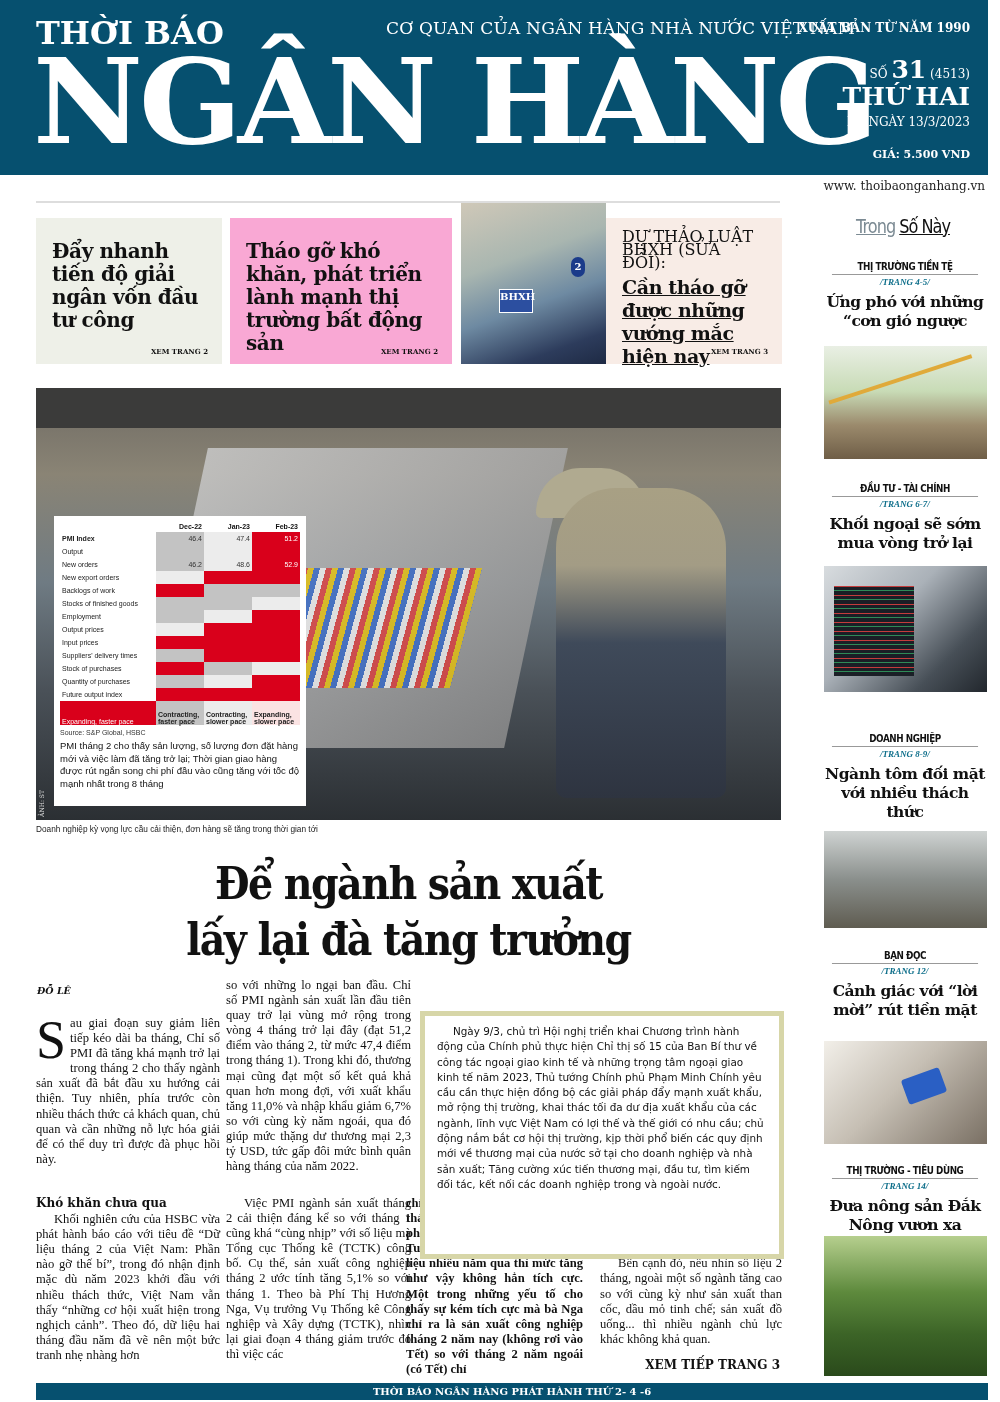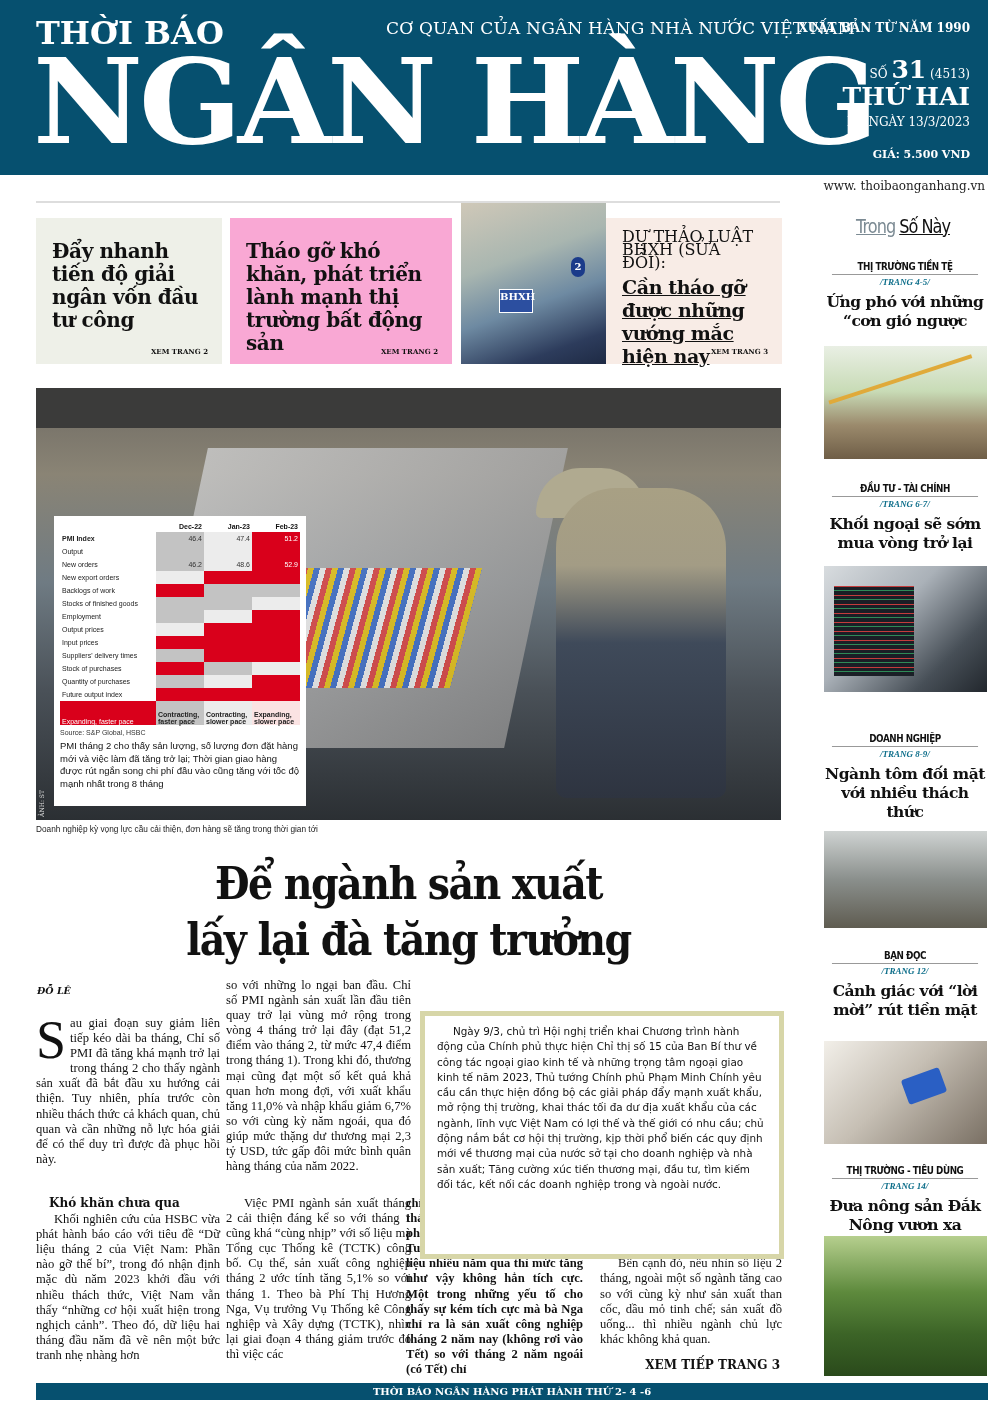--- a/index.html
+++ b/index.html
@@ -52,21 +52,21 @@
 
   .photo-caption { position: absolute; left: 36px; top: 824px; font-family: "Liberation Sans", sans-serif; font-size: 9px; color: #222; transform: scaleX(0.92); transform-origin: left; }
 
   .headline { position: absolute; left: 36px; top: 856px; width: 745px; text-align: center; font-family: "DejaVu Serif", serif; font-weight: bold; font-size: 45px; line-height: 56px; letter-spacing: -1.8px; transform: scaleX(0.88); }
 
   .author { position: absolute; left: 37px; top: 985px; font-size: 9.5px; font-weight: bold; font-family: "DejaVu Serif", serif; font-style: italic; }
   .col { position: absolute; font-family: "Liberation Serif", serif; font-size: 12.6px; line-height: 15.1px; text-align: justify; color: #111; }
   .col p { text-indent: 0; }
   .col p.ind { text-indent: 18px; }
   .dropcap { float: left; font-size: 54px; line-height: 44px; margin: 2px 4px 0 0; font-family: "Liberation Serif", serif; }
-  .subhead { font-family: "DejaVu Serif", serif; font-weight: bold; font-size: 12px; margin: 8px 0 1px 13px; }
+  .subhead { font-family: "DejaVu Serif", serif; font-weight: bold; font-size: 12px; margin: 8px 0 1px 0; }
   .c1 { left: 36px; top: 1016px; width: 184px; }
   .c1b { left: 36px; top: 1196px; width: 184px; }
   .c2 { left: 226px; top: 978px; width: 185px; }
   .c2b { left: 226px; top: 1196px; width: 185px; }
   .c3 { left: 406px; top: 1196px; width: 177px; font-weight: bold; }
   .c4 { left: 600px; top: 1196px; width: 182px; }
   .seenext { position:absolute; right: 220px; top: 1358px; font-size: 12px; font-weight: bold; font-family: "DejaVu Serif", serif; }
 
   .boxquote { position: absolute; left: 420px; top: 981px; width: 364px; height: 248px; border: 5px solid #d7d6a8; background: #fff; padding: 8px 12px; font-family: "DejaVu Sans", sans-serif; font-size: 10.4px; line-height: 15.3px; color: #111; text-align: left; margin-top: 30px; }
   .boxquote p { text-indent: 16px; }

